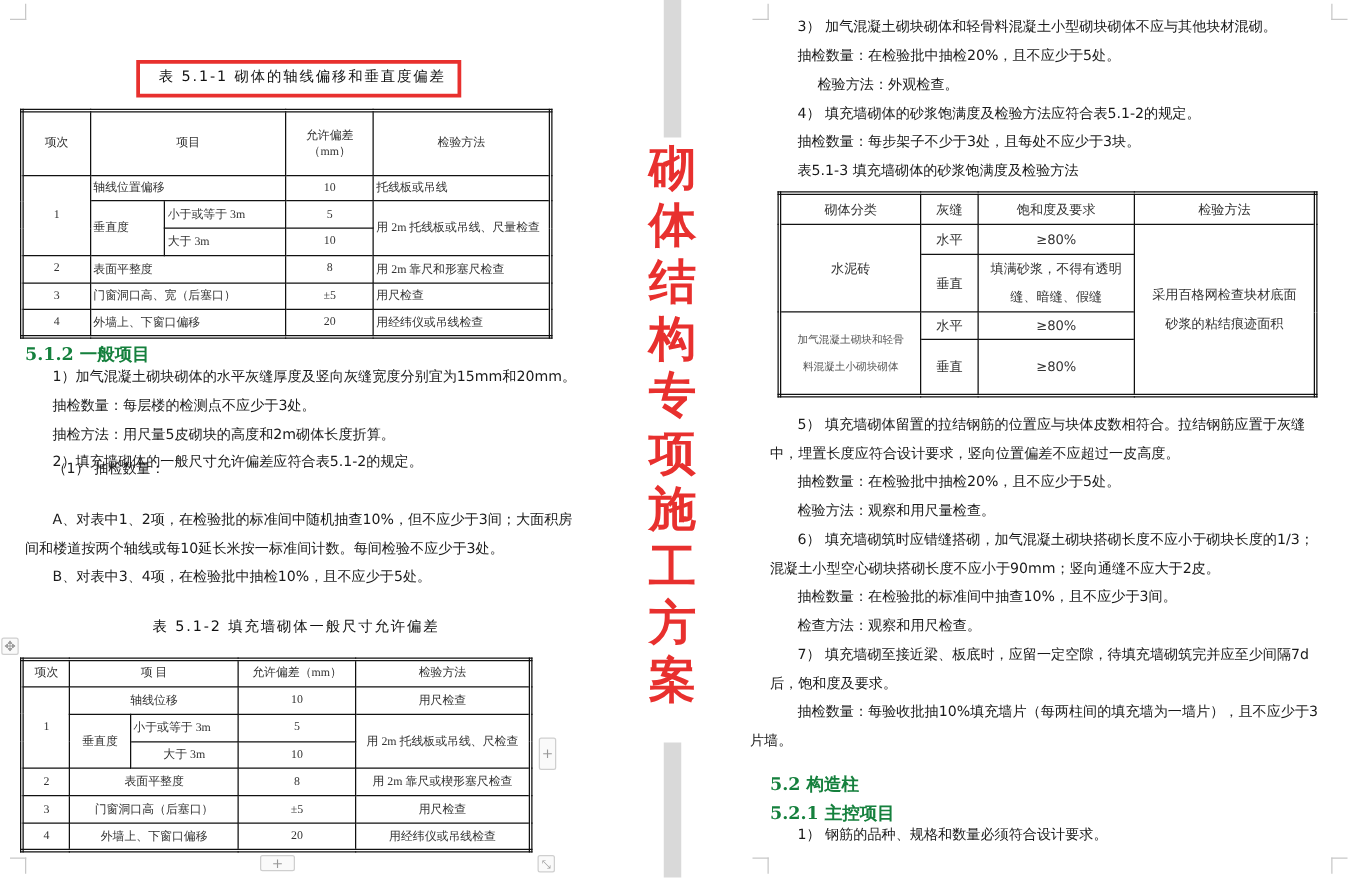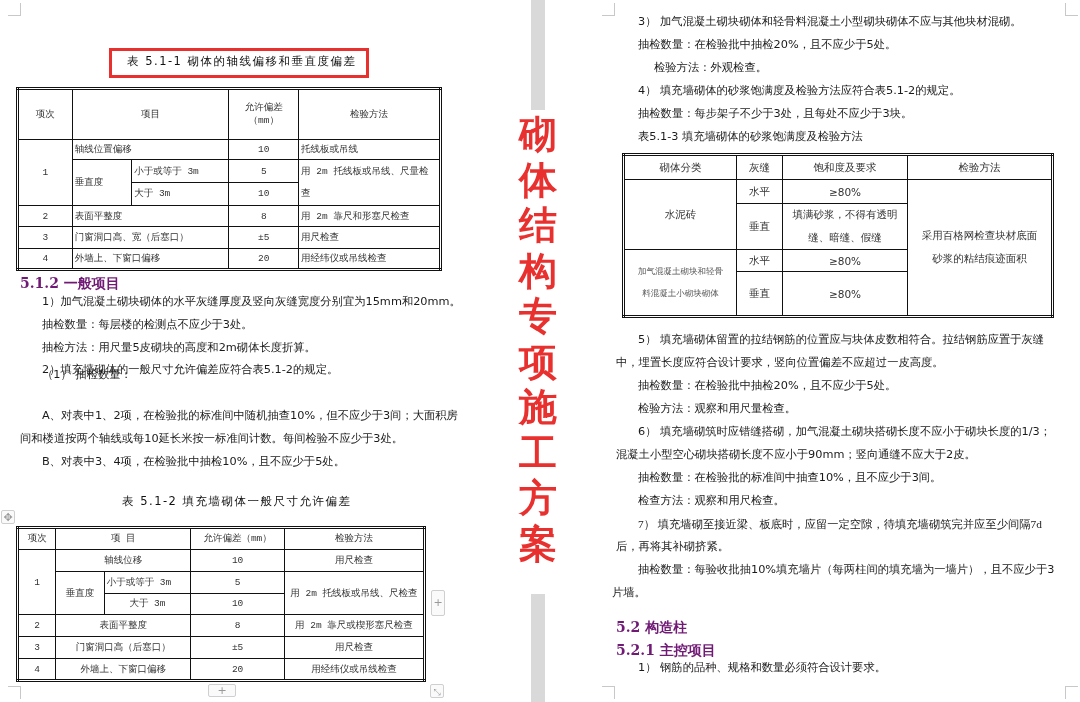--- a/index.html
+++ b/index.html
@@ -8,24 +8,24 @@
     background:#ffffff;
     font-family:"DejaVu Sans", sans-serif;
     color:#222;
   }
   .page { position:absolute; top:0; background:#fff; height:702px; }
   #page-left { left:0; width:480px; }
   #page-right { left:600px; width:480px; }
   .gutter-bar { position:absolute; left:531px; width:14px; background:#d9d9d9; }
   .corner { position:absolute; width:12px; height:12px; border-color:#c8c8c8; border-style:solid; border-width:0; }
   .txt { position:absolute; font-size:11.3px; line-height:14px; white-space:nowrap; color:#1a1a1a; }
-  .h2 { position:absolute; font-size:14px; font-weight:bold; white-space:nowrap; color:#701a75; font-family:"DejaVu Serif", serif; }
+  .h2 { position:absolute; font-size:14px; font-weight:bold; white-space:nowrap; color:#15803d; font-family:"DejaVu Serif", serif; }
   .caption { position:absolute; font-size:11.5px; letter-spacing:1.5px; white-space:nowrap; color:#111; }
   .red-box { position:absolute; border:3px solid #e8302e; }
-  table.doc { position:absolute; border-collapse:collapse; border:3px double #111; font-size:9.5px; color:#333; font-family:Liberation Mono, monospace;}
+  table.doc { position:absolute; border-collapse:collapse; border:3px double #111; font-size:9.5px; color:#333; font-family:Liberation Serif, serif;}
   table.doc td { border:1.3px solid #111; padding:0 2px; vertical-align:middle; }
   .c { text-align:center; }
   .l { text-align:left; }
   .vert-title {
     position:absolute; left:510px; top:112px; width:56px;
     color:#e8302e; font-weight:bold; font-size:38px; line-height:45.5px;
     text-align:center; font-family:"DejaVu Sans", sans-serif;
     background:#ffffff;
   }
   .vert-title span { display:block; }
@@ -243,21 +243,21 @@
     </table>
 
   <div class="txt" style="left:38px;top:333px;">5）  填充墙砌体留置的拉结钢筋的位置应与块体皮数相符合。拉结钢筋应置于灰缝</div>
   <div class="txt" style="left:16px;top:356px;">中，埋置长度应符合设计要求，竖向位置偏差不应超过一皮高度。</div>
   <div class="txt" style="left:38px;top:379px;">抽检数量：在检验批中抽检20%，且不应少于5处。</div>
   <div class="txt" style="left:38px;top:402px;">检验方法：观察和用尺量检查。</div>
   <div class="txt" style="left:38px;top:425px;">6）  填充墙砌筑时应错缝搭砌，加气混凝土砌块搭砌长度不应小于砌块长度的1/3；</div>
   <div class="txt" style="left:16px;top:448px;">混凝土小型空心砌块搭砌长度不应小于90mm；竖向通缝不应大于2皮。</div>
   <div class="txt" style="left:38px;top:471px;">抽检数量：在检验批的标准间中抽查10%，且不应少于3间。</div>
   <div class="txt" style="left:38px;top:494px;">检查方法：观察和用尺检查。</div>
-  <div class="txt" style="left:38px;top:517px;font-family:Liberation Serif, serif;">7）  填充墙砌至接近梁、板底时，应留一定空隙，待填充墙砌筑完并应至少间隔7d</div>
-  <div class="txt" style="left:16px;top:540px;">后，再将其补砌挤紧。</div>
+  <div class="txt" style="left:38px;top:517px;">7）  填充墙砌至接近梁、板底时，应留一定空隙，待填充墙砌筑完并应至少间隔7d</div>
+  <div class="txt" style="left:16px;top:540px;">后，饱和度及要求。</div>
   <div class="txt" style="left:38px;top:563px;">抽检数量：每验收批抽10%填充墙片（每两柱间的填充墙为一墙片），且不应少于3</div>
-  <div class="txt" style="left:12px;top:586px;text-align:center;">片墙。</div>
+  <div class="txt" style="left:0;top:586px;text-align:center;">片墙。</div>
 
   <div class="h2" style="left:16px;top:619px;">5.2 构造柱</div>
   <div class="h2" style="left:16px;top:642px;">5.2.1      主控项目</div>
   <div class="txt" style="left:38px;top:661px;">1）  钢筋的品种、规格和数量必须符合设计要求。</div>
 </div>
 
 </body></html>

